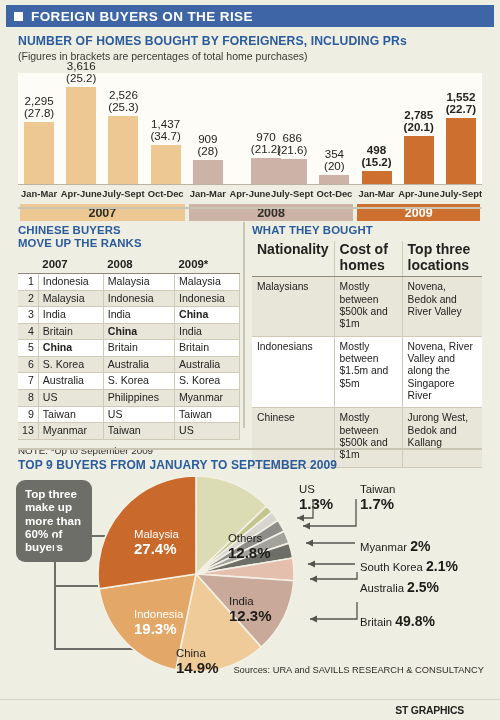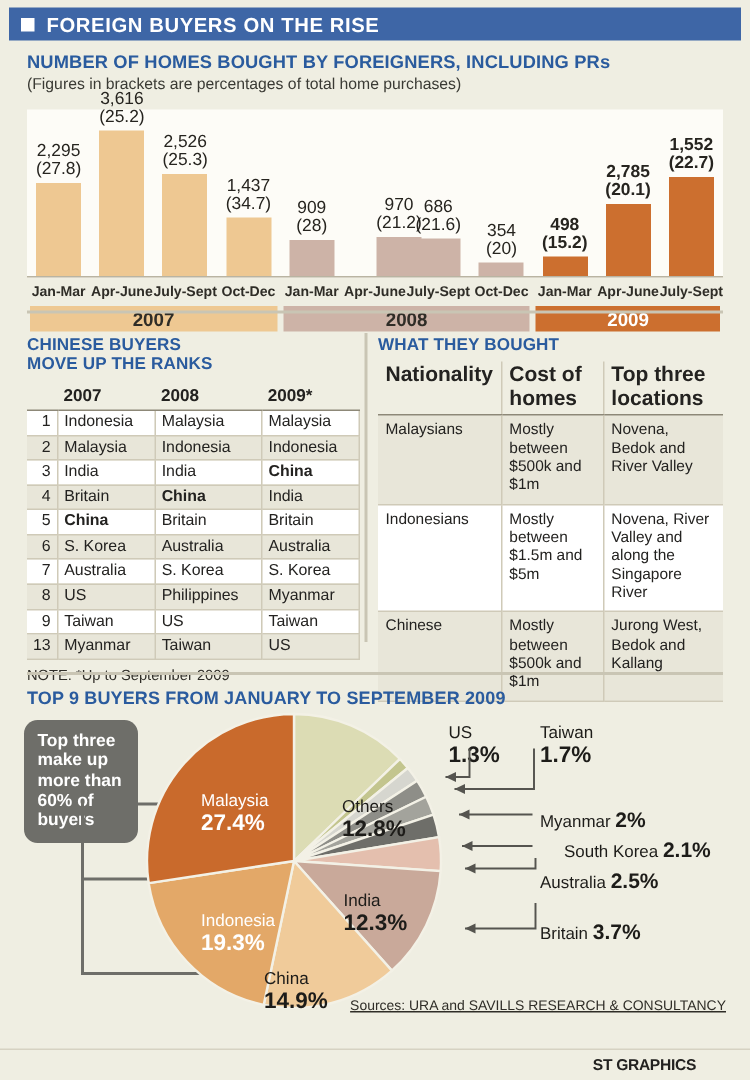--- a/index.html
+++ b/index.html
@@ -157,21 +157,21 @@
   .plabel.drk { color: #1d1c19; }
 
   .rlabel {
     position: absolute; white-space: nowrap;
     font-size: 11.3px; color: #1d1c19;
   }
   .rlabel b { font-size: 14px; font-weight: bold; }
 
   .src {
     position: absolute; right: 16px; top: 212px;
-    text-align: right; font-size: 9.3px; color: #2f2d27; line-height: 1.35; text-decoration: underline;
+    text-align: right; font-size: 9.3px; color: #2f2d27; line-height: 1.35;
   }
   .stg {
     position: absolute; right: 8px; bottom: 4px;
     font-size: 10.4px; font-weight: bold; color: #232220;
     letter-spacing: -0.2px;
   }
   .botline { position: absolute; left: 0; bottom: 20px; width: 500px; height: 1.5px; background: #d6d2c2; }
   .dot { position: absolute; width: 7px; height: 7px; border-radius: 50%; background: #6e6e69; border: 1.5px solid #ffffff; }
   .ln { position: absolute; background: #6e6e69; }
 </style>
@@ -460,31 +460,31 @@
       <span class="v">1.3%</span>
     </div>
     <div class="plabel drk" style="left:360px; top:28px;">
       <span class="n">Taiwan</span>
       <span class="v">1.7%</span>
     </div>
     <div class="rlabel" style="left:360px; top:86px;">
       <span>Myanmar</span>
       <b>2%</b>
     </div>
-    <div class="rlabel" style="left:376px; top:106px;">
+    <div class="rlabel" style="left:360px; top:106px;">
       <span>South Korea</span>
       <b>2.1%</b>
     </div>
     <div class="rlabel" style="left:360px; top:127px;">
       <span>Australia</span>
       <b>2.5%</b>
     </div>
     <div class="rlabel" style="left:360px; top:161px;">
       <span>Britain</span>
-      <b>3.7%</b>
+      <b>49.8%</b>
     </div>
 
     <svg style="position:absolute; left:0; top:0; width:500px; height:268px; pointer-events:none;" viewBox="0 0 500 268">
       <g stroke="#55544f" stroke-width="1.3" fill="none">
         <path d="M313,47 L313,66 L297,66"></path>
         <path d="M356,47 L356,74 L303,74"></path>
         <path d="M355,91 L306,91"></path>
         <path d="M355,112 L308,112"></path>
         <path d="M357,120 L357,127 L310,127"></path>
         <path d="M357,150 L357,167 L310,167"></path>

